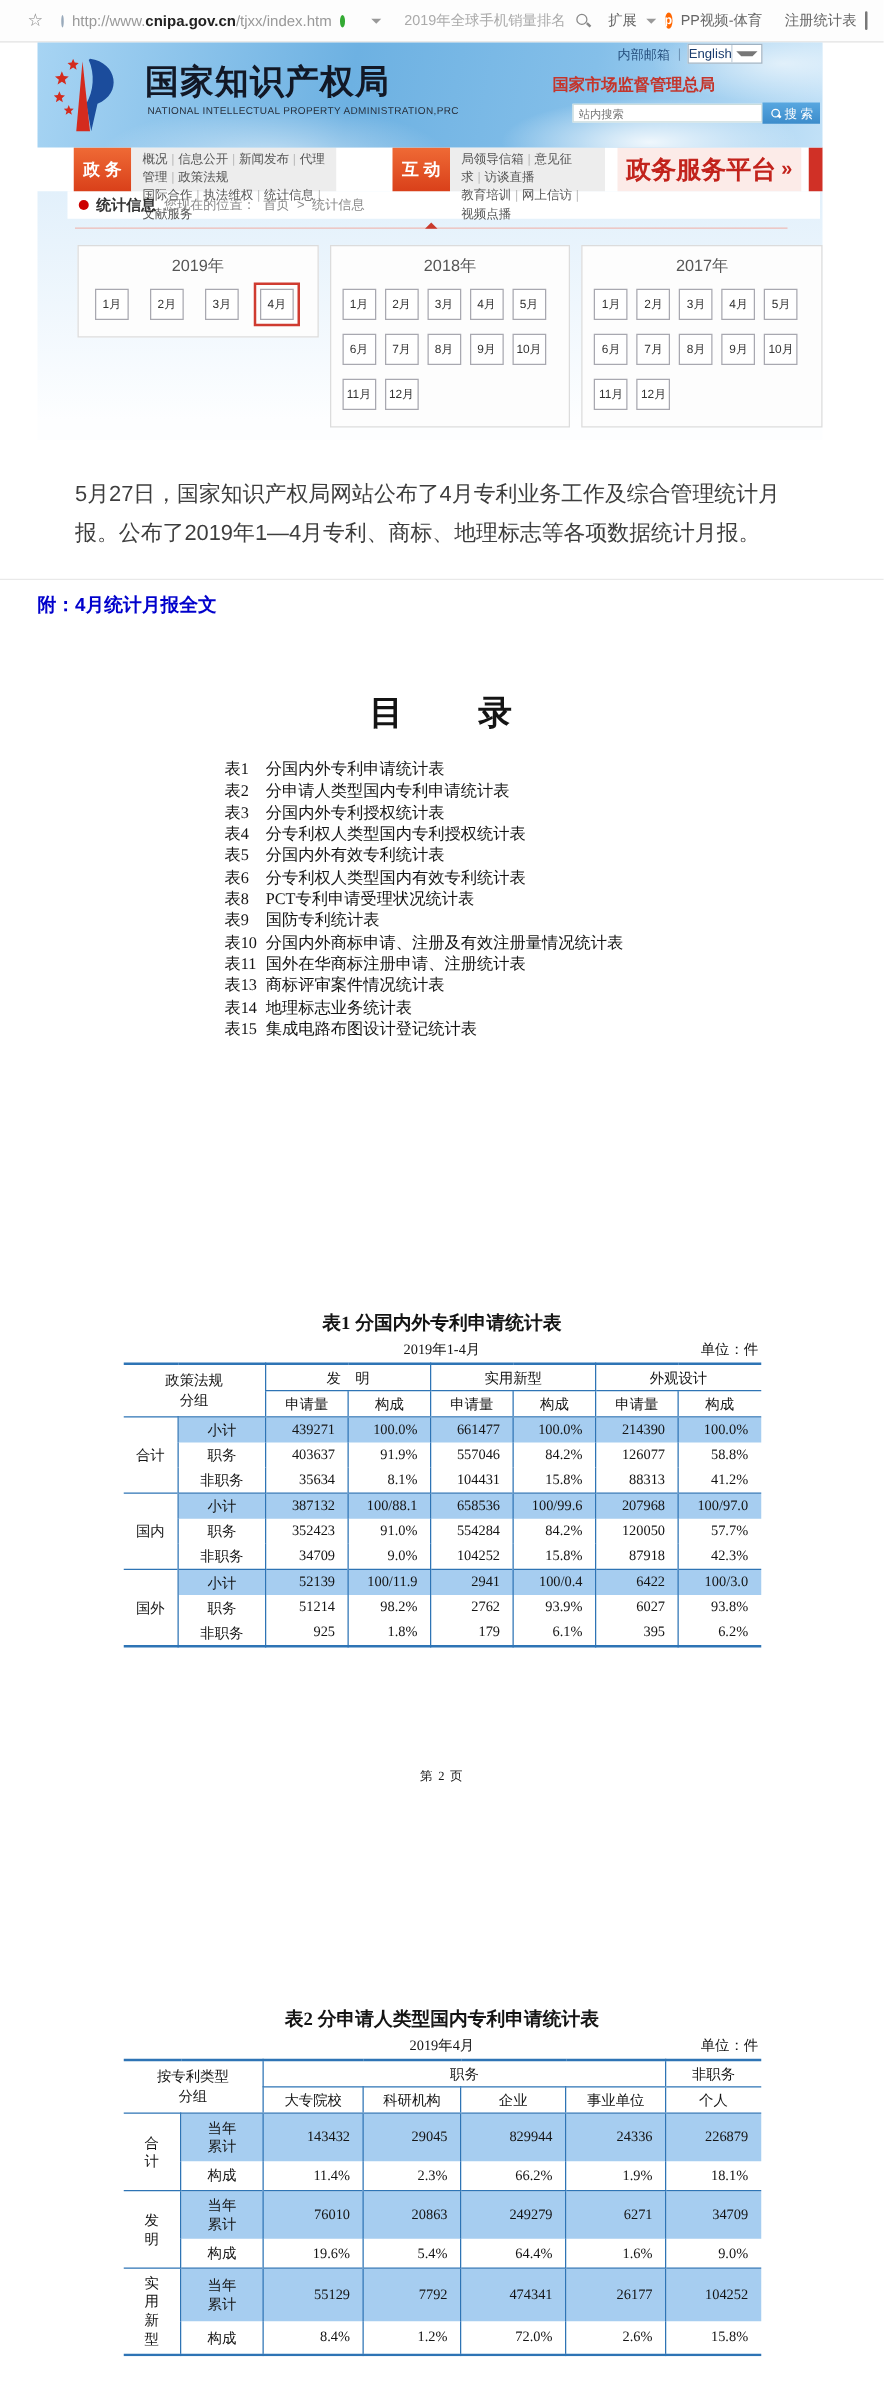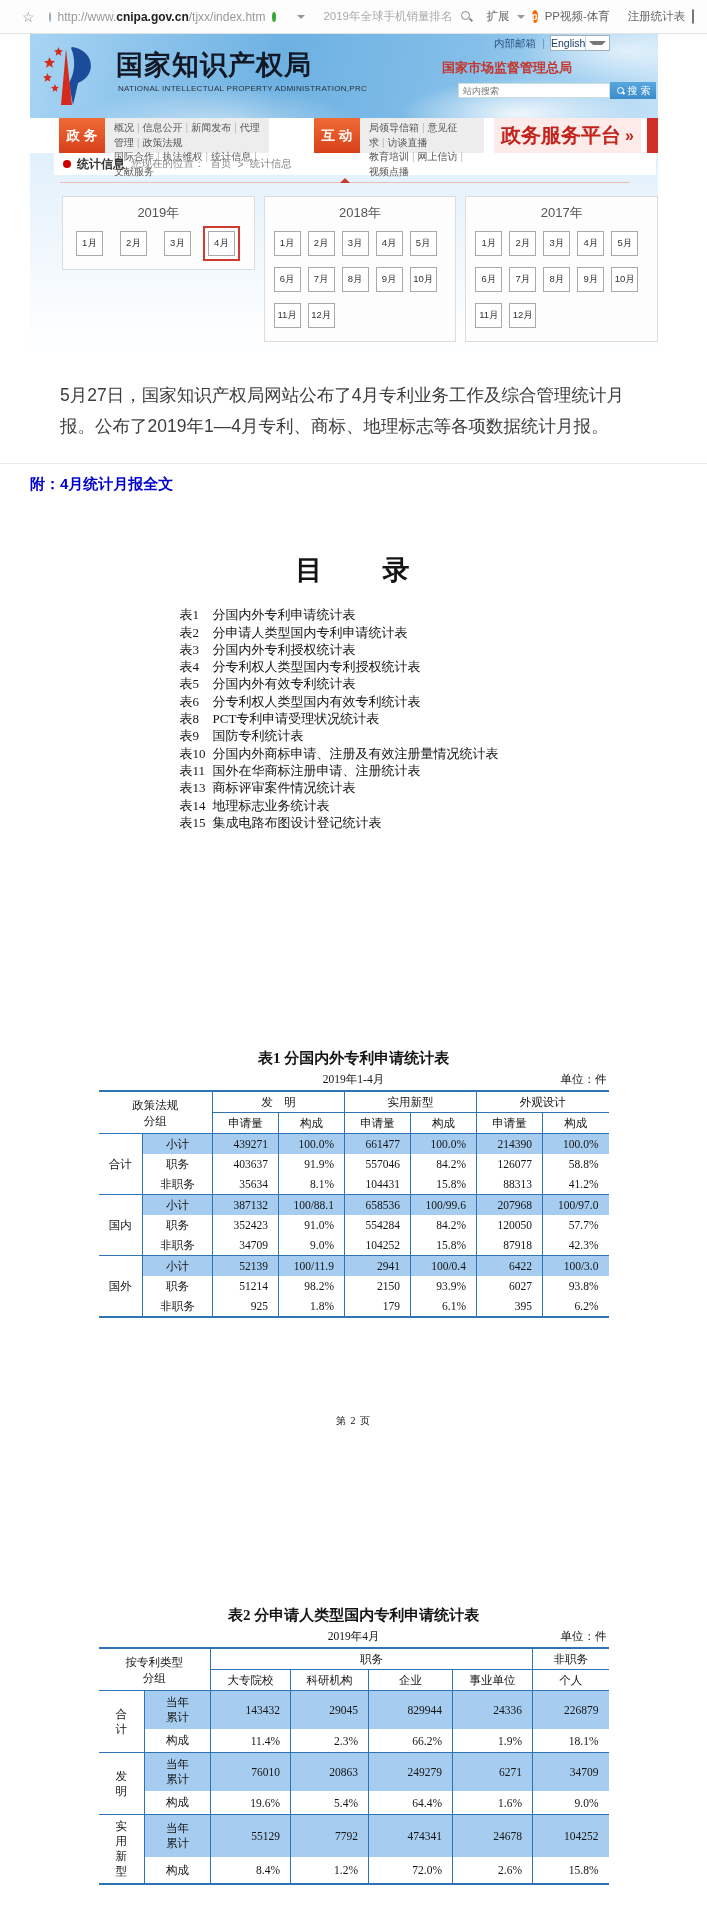--- a/index.html
+++ b/index.html
@@ -393,21 +393,21 @@
             <td class="c-num">100/11.9</td>
             <td class="c-num">2941</td>
             <td class="c-num">100/0.4</td>
             <td class="c-num">6422</td>
             <td class="c-num">100/3.0</td>
           </tr>
           <tr>
             <td class="c-label">职务</td>
             <td class="c-num">51214</td>
             <td class="c-num">98.2%</td>
-            <td class="c-num">2150</td>
+            <td class="c-num">2762</td>
             <td class="c-num">93.9%</td>
             <td class="c-num">6027</td>
             <td class="c-num">93.8%</td>
           </tr>
           <tr>
             <td class="c-label">非职务</td>
             <td class="c-num">925</td>
             <td class="c-num">1.8%</td>
             <td class="c-num">179</td>
             <td class="c-num">6.1%</td>
@@ -486,21 +486,21 @@
             <td class="c-num">64.4%</td>
             <td class="c-num">1.6%</td>
             <td class="c-num">9.0%</td>
           </tr>
           <tr class="hl gs">
             <td class="c-group" rowspan="2">实用新型</td>
             <td class="c-label">当年累计</td>
             <td class="c-num">55129</td>
             <td class="c-num">7792</td>
             <td class="c-num">474341</td>
-            <td class="c-num">24678</td>
+            <td class="c-num">26177</td>
             <td class="c-num">104252</td>
           </tr>
           <tr>
             <td class="c-label">构成</td>
             <td class="c-num">8.4%</td>
             <td class="c-num">1.2%</td>
             <td class="c-num">72.0%</td>
             <td class="c-num">2.6%</td>
             <td class="c-num">15.8%</td>
           </tr>

